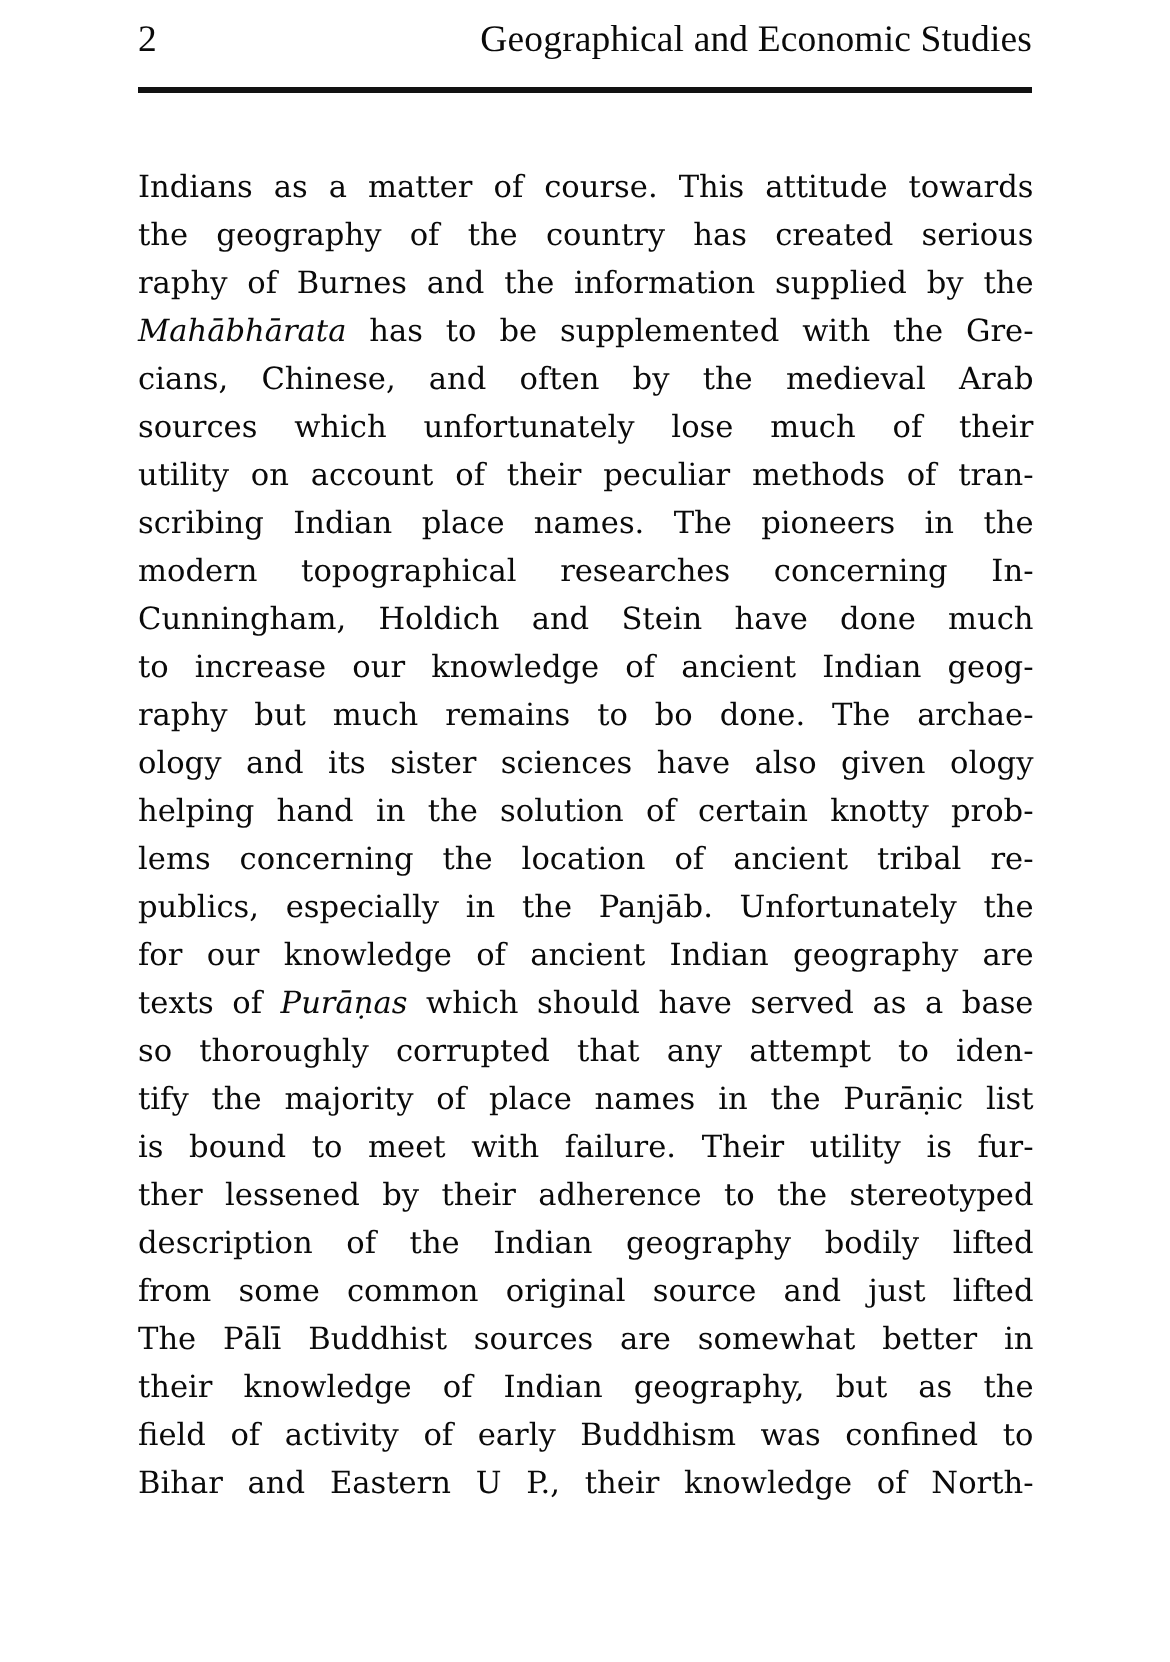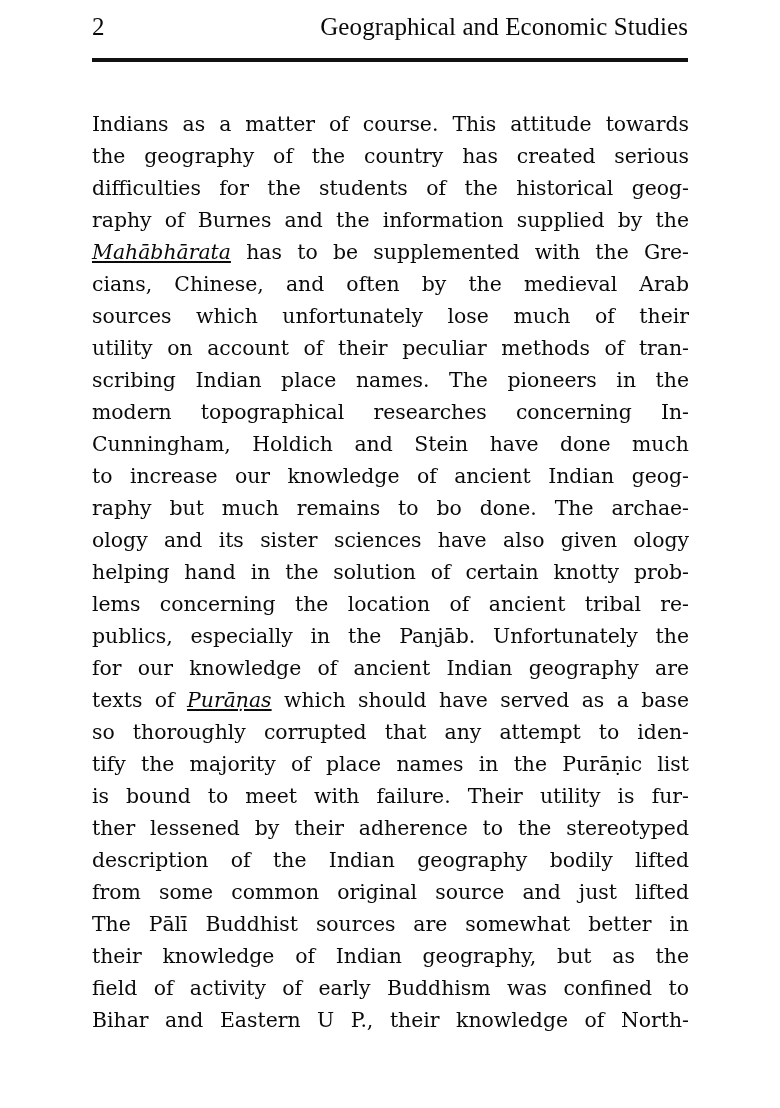--- a/index.html
+++ b/index.html
@@ -72,21 +72,20 @@
     height: 32px;
     line-height: 32px;
     text-align: justify;
     text-align-last: justify;
     white-space: nowrap;
     overflow: visible;
   }
 
   .ln i {
     font-style: italic;
-    text-decoration: underline;
   }
 
   
   .ln {
     white-space: normal;
     word-spacing: 0;
   }
 </style>
 </head>
 <body>
@@ -96,21 +95,20 @@
   <div class="running-head" style="color: rgb(10, 10, 10);">
     <span class="folio">2</span>
     <span class="head-title">Geographical and Economic Studies</span>
   </div>
 
   <div class="head-rule" style="background: rgb(17, 17, 17);"></div>
 
   <div class="textblock" style="color: rgb(10, 10, 10);">
       <div class="ln">Indians as a matter of course. This attitude towards</div>
       <div class="ln">the geography of the country has created serious</div>
-      <div class="ln">difficulties for the students of the historical geog-</div>
       <div class="ln">raphy of Burnes and the information supplied by the</div>
       <div class="ln"><i>Mahābhārata</i> has to be supplemented with the Gre-</div>
       <div class="ln">cians, Chinese, and often by the medieval Arab</div>
       <div class="ln">sources which unfortunately lose much of their</div>
       <div class="ln">utility on account of their peculiar methods of tran-</div>
       <div class="ln">scribing Indian place names. The pioneers in the</div>
       <div class="ln">modern topographical researches concerning In-</div>
       <div class="ln">Cunningham, Holdich and Stein have done much</div>
       <div class="ln">to increase our knowledge of ancient Indian geog-</div>
       <div class="ln">raphy but much remains to bo done. The archae-</div>

